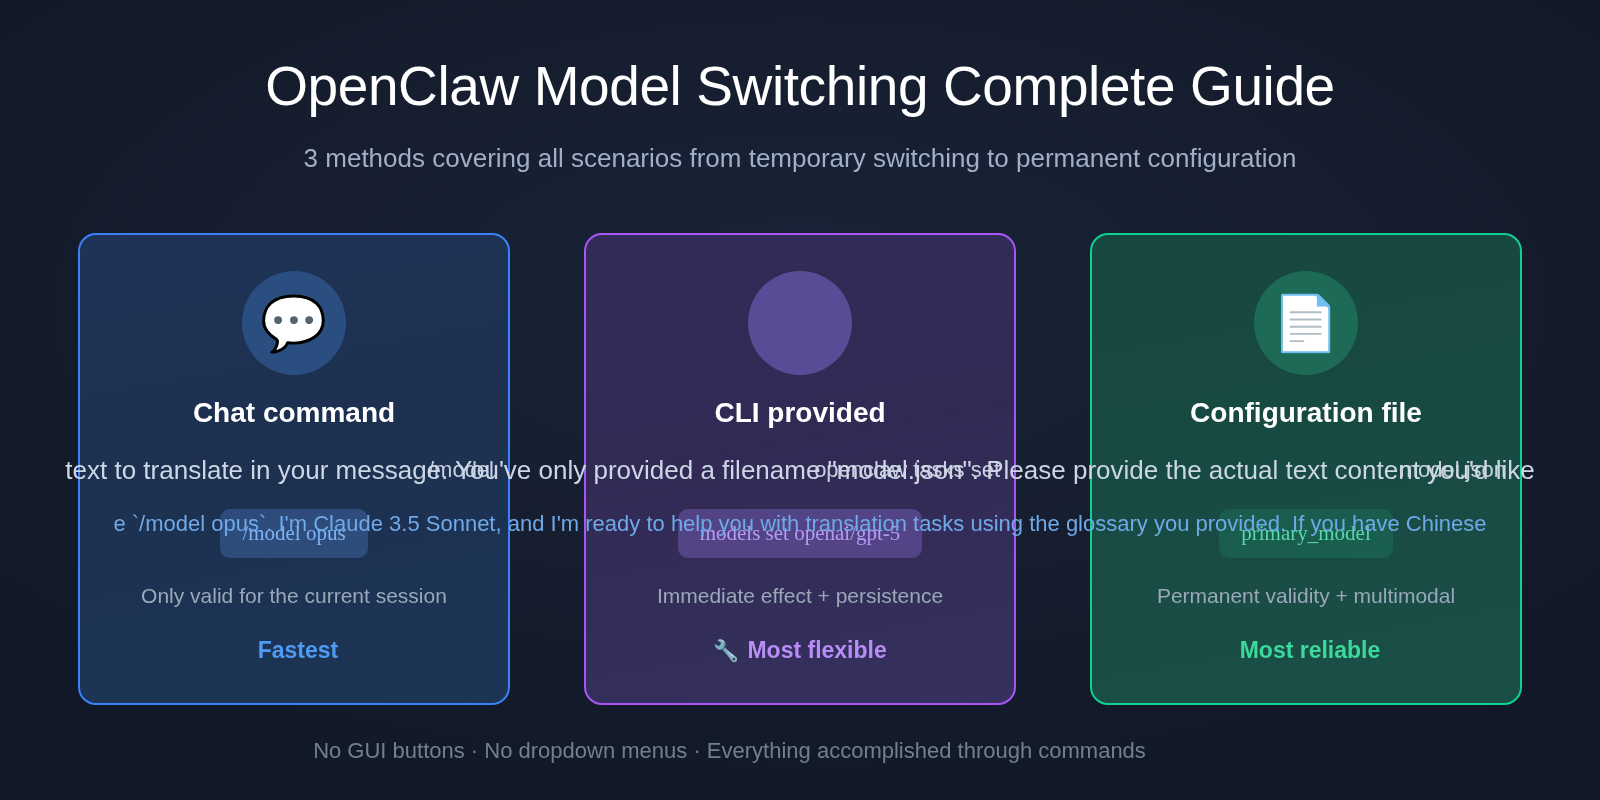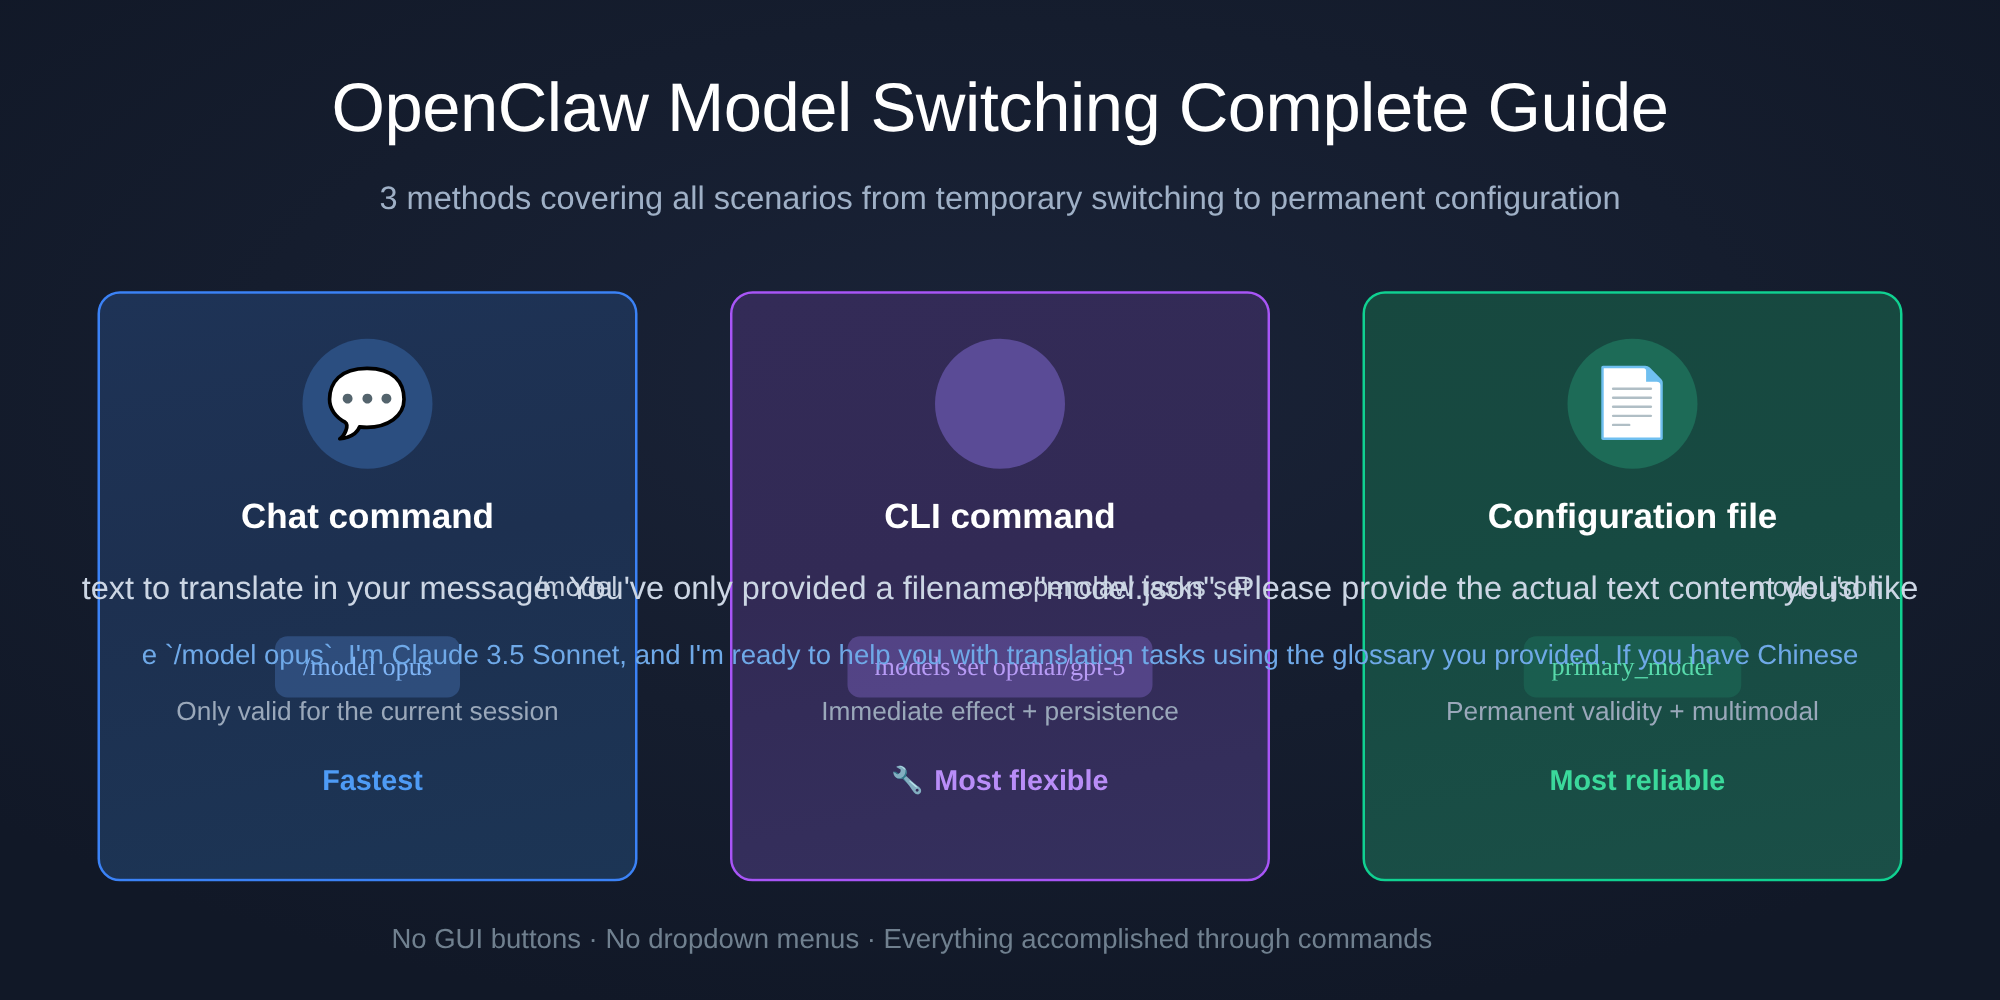--- a/index.html
+++ b/index.html
@@ -101,20 +101,21 @@
     text-align:center;
     max-width:340px;
     white-space:nowrap;
     overflow:hidden;
   }
   .blue  .card-code { background:rgba(72,115,180,0.42); color:#7fb4f5; }
   .purple .card-code { background:rgba(122,98,190,0.45); color:#b79bf5; }
   .green .card-code { background:rgba(30,110,90,0.55); color:#58d9ab; }
 
   .card-note {
+    margin-top:26px;
     font-size:21px;
     color:#9aa8ba;
     text-align:right;
   }
   .card-badge {
     margin-top:29px;
     font-size:23px;
     font-weight:bold;
     text-align:center;
     display:flex;
@@ -182,21 +183,21 @@
       <div class="card-code">/model opus</div>
       <div class="card-note">Only valid for the current session</div>
       <div class="card-badge">
         <span class="badge-emoji"></span>
         <span>Fastest</span>
       </div>
     </div>
 
     <div class="card purple">
       <div class="card-icon-wrap"></div>
-      <div class="card-title">CLI command</div>
+      <div class="card-title">CLI provided</div>
       <div class="card-desc">openclaw tasks set</div>
       <div class="card-code">models set openai/gpt-5</div>
       <div class="card-note">Immediate effect + persistence</div>
       <div class="card-badge">
         <span class="badge-emoji">🔧</span>
         <span>Most flexible</span>
       </div>
     </div>
 
     <div class="card green">

